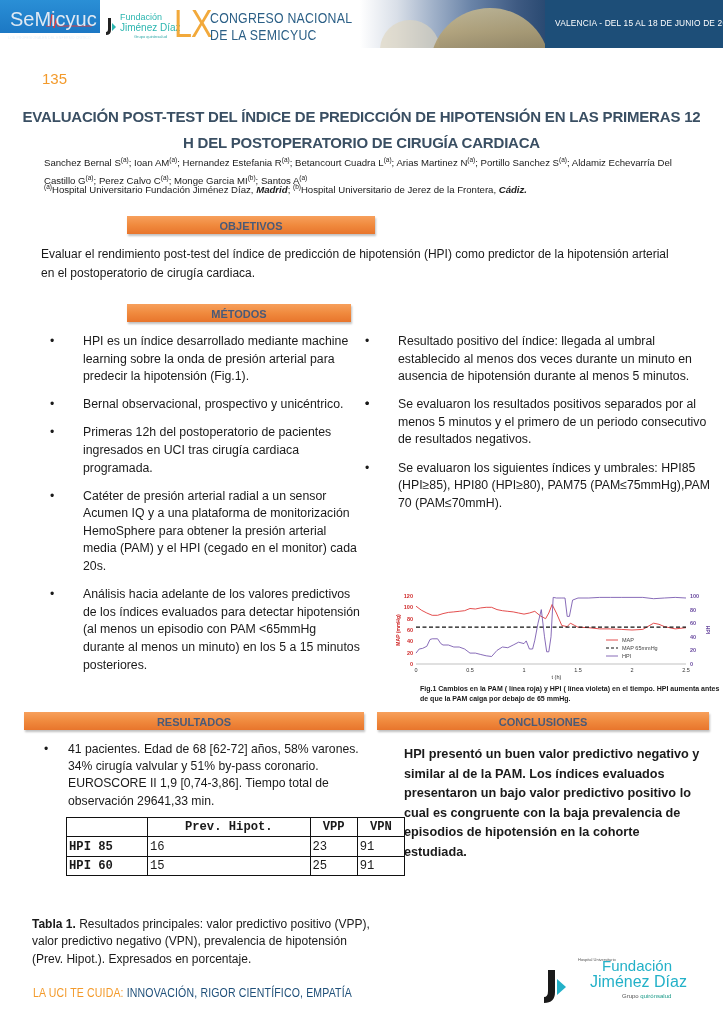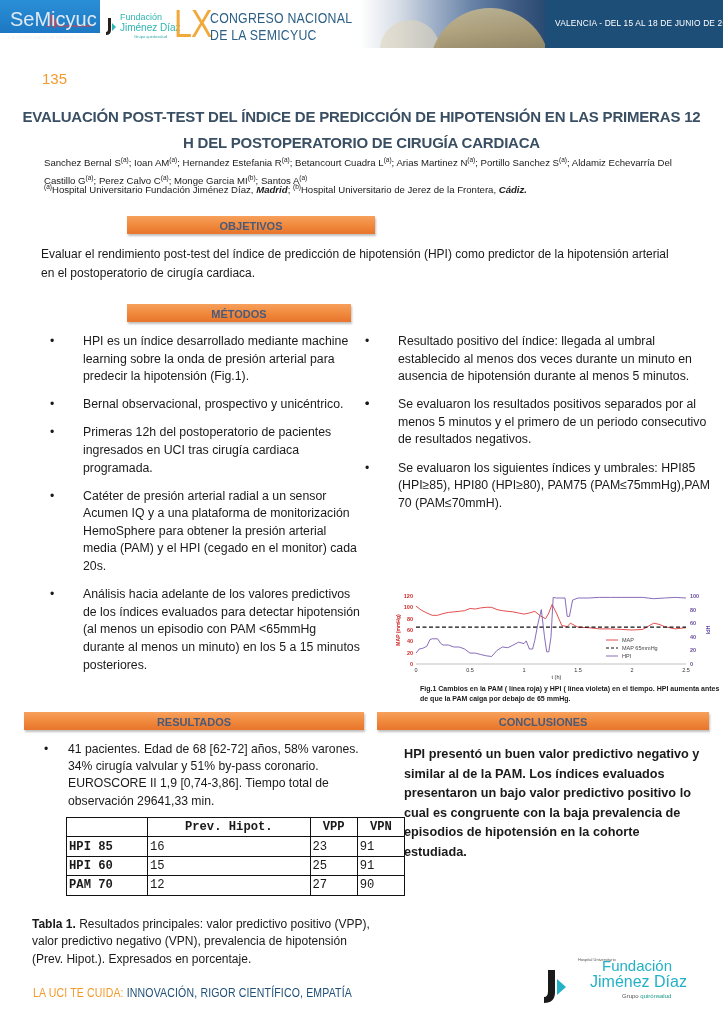--- a/index.html
+++ b/index.html
@@ -209,26 +209,20 @@
         <td class="num">16</td>
         <td class="num">23</td>
         <td class="num">91</td>
       </tr>
       <tr>
         <td class="rowh">HPI 60</td>
         <td class="num">15</td>
         <td class="num">25</td>
         <td class="num">91</td>
       </tr>
-      <tr>
-        <td class="rowh">PAM 70</td>
-        <td class="num">12</td>
-        <td class="num">27</td>
-        <td class="num">90</td>
-      </tr>
     </tbody>
 </table>
 <p class="tabla-caption"><b>Tabla 1.</b><span> Resultados principales: valor predictivo positivo (VPP), valor predictivo negativo (VPN), prevalencia de hipotensión (Prev. Hipot.). Expresados en porcentaje.</span></p>
 
 <div class="section-bar bar-conclusiones">
   <span>CONCLUSIONES</span>
 </div>
 <p class="conclusiones-text">HPI presentó un buen valor predictivo negativo y similar al de la PAM. Los índices evaluados presentaron un bajo valor predictivo positivo lo cual es congruente con la baja prevalencia de episodios de hipotensión en la cohorte estudiada.</p>
 
 <div class="footer-slogan">

